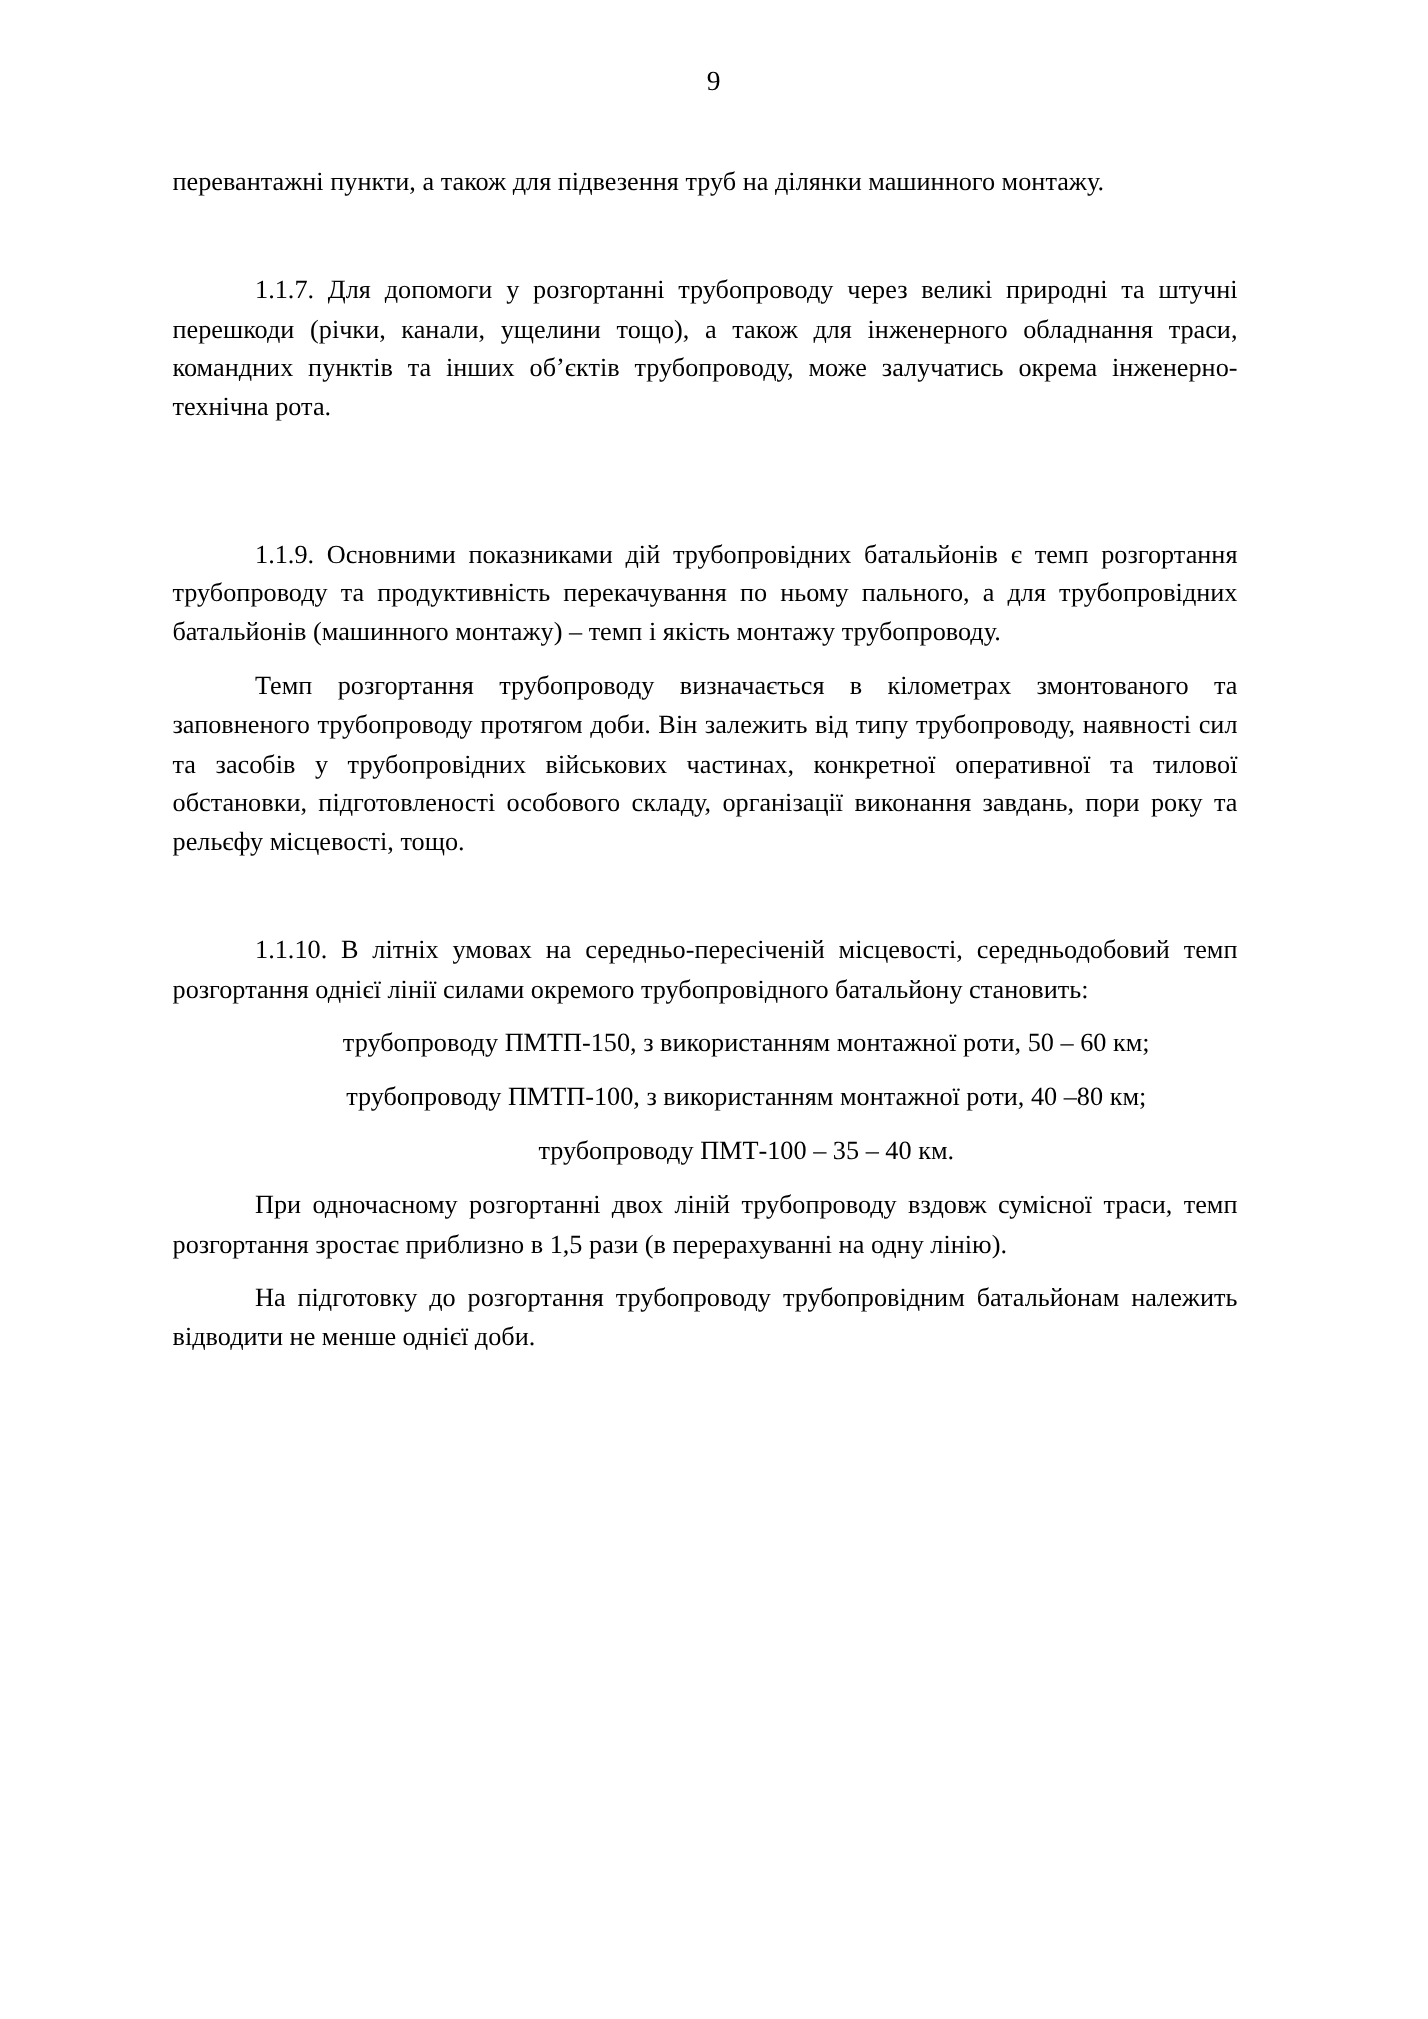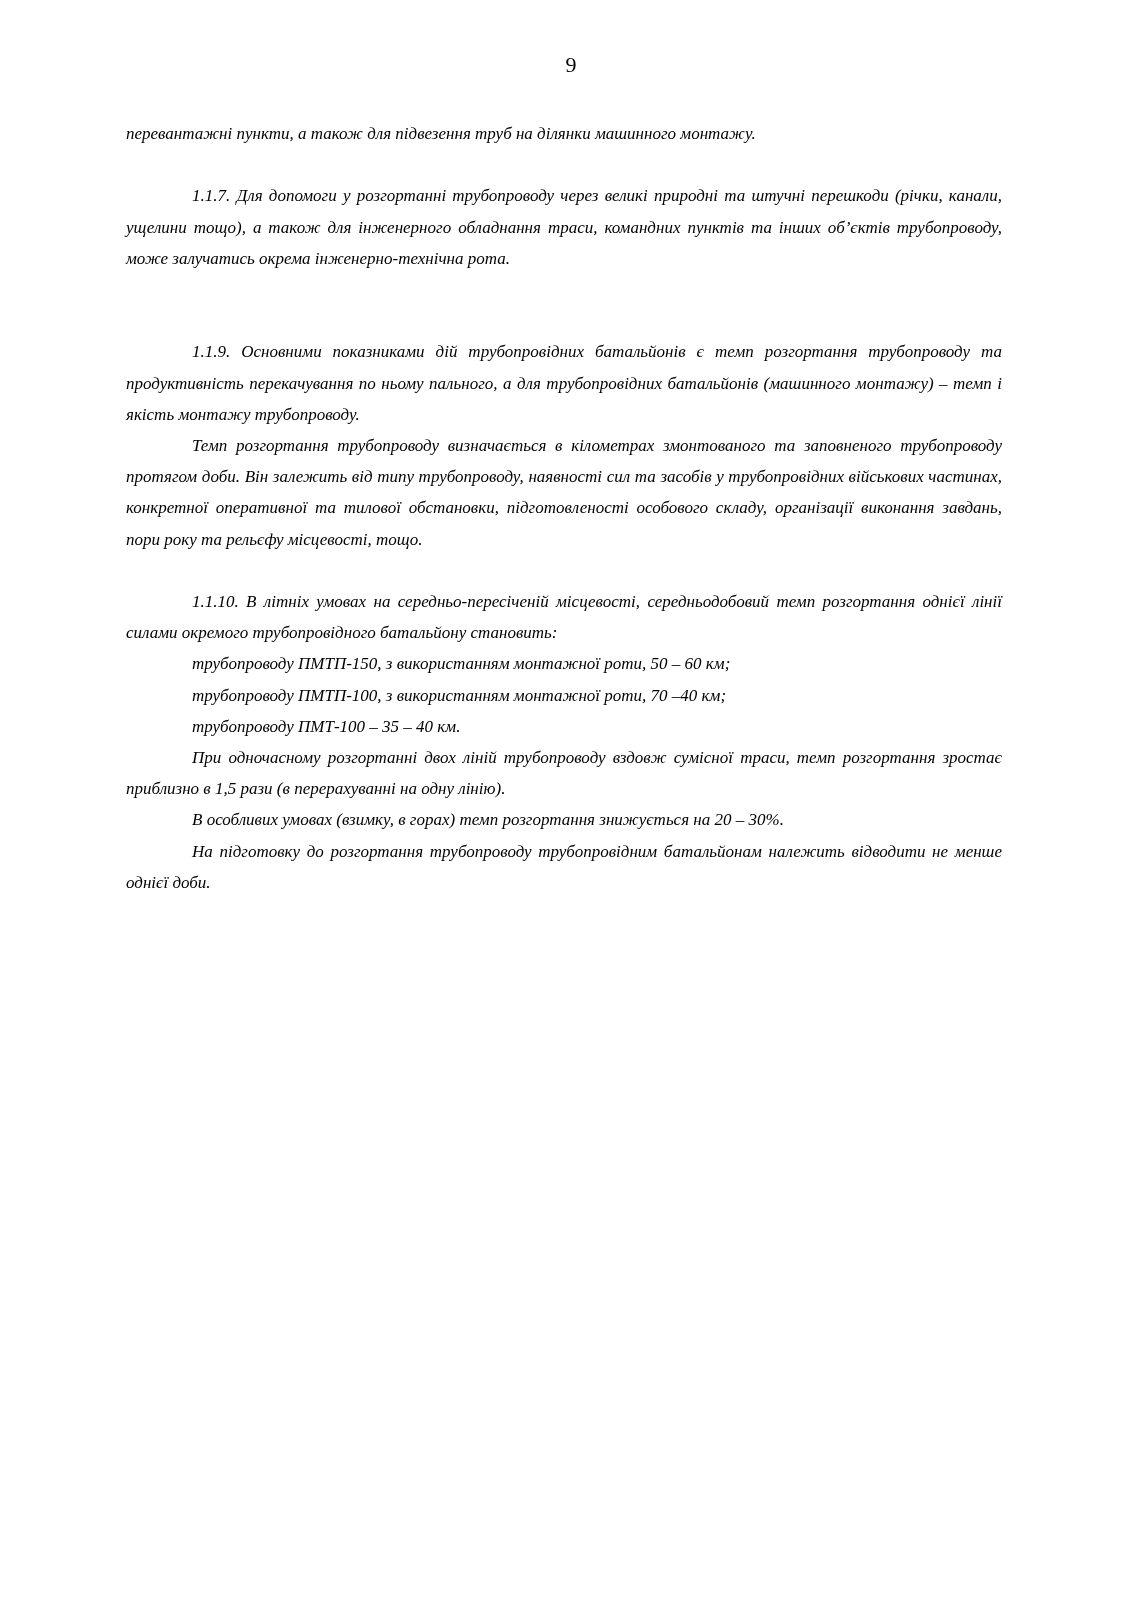--- a/index.html
+++ b/index.html
@@ -31,38 +31,37 @@
     line-height: 26px;
     letter-spacing: 0.2px;
   }
   .body-col {
     position: absolute;
     left: 126px;
     top: 118px;
     width: 876px;
   }
   p.para {
-    margin: 0;
+    margin: 12px;
     padding: 0;
-    font-size: 17px;
+    font-size: 21px;
     line-height: 31.2px;
     text-align: justify;
     text-justify: inter-word;
     text-indent: 66px;
     hyphens: none;
     word-spacing: 0px;
     font-kerning: normal;
-    font-style: italic;
   }
   p.para.noindent {
     text-indent: 0;
   }
   p.para.listline {
     text-indent: 66px;
-    text-align: left;
+    text-align: center;
   }
   .gap-line {
     height: 31.2px;
   }
 </style>
 </head>
 <body>
 
 <div class="page">
 
@@ -87,24 +86,23 @@
 
     <p class="para">Темп розгортання трубопроводу визначається в кілометрах змонтованого та заповненого трубопроводу протягом доби. Він залежить від типу трубопроводу, наявності сил та засобів у трубопровідних військових частинах, конкретної оперативної та тилової обстановки, підготовленості особового складу, організації виконання завдань, пори року та рельєфу місцевості, тощо.</p>
 
     <div class="gap-line"></div>
 
     <p class="para">1.1.10. В літніх умовах на середньо-пересіченій місцевості, середньодобовий темп розгортання однієї лінії силами окремого трубопровідного батальйону становить:</p>
 
     <p class="para listline">трубопроводу ПМТП-150, з використанням монтажної роти, 50 – 60 км;</p>
 
 
-    <p class="para listline">трубопроводу ПМТП-100, з використанням монтажної роти, 70 –40 км;</p>
+    <p class="para listline">трубопроводу ПМТП-100, з використанням монтажної роти, 40 –80 км;</p>
 
     <p class="para listline">трубопроводу ПМТ-100 – 35 – 40 км.</p>
 
     <p class="para">При одночасному розгортанні двох ліній трубопроводу вздовж сумісної траси, темп розгортання зростає приблизно в 1,5 рази (в перерахуванні на одну лінію).</p>
 
-    <p class="para">В особливих умовах (взимку, в горах) темп розгортання знижується на 20 – 30%.</p>
 
     <p class="para">На підготовку до розгортання трубопроводу трубопровідним батальйонам належить відводити не менше однієї доби.</p>
 
   </div>
 </div>
 
 </body></html>

